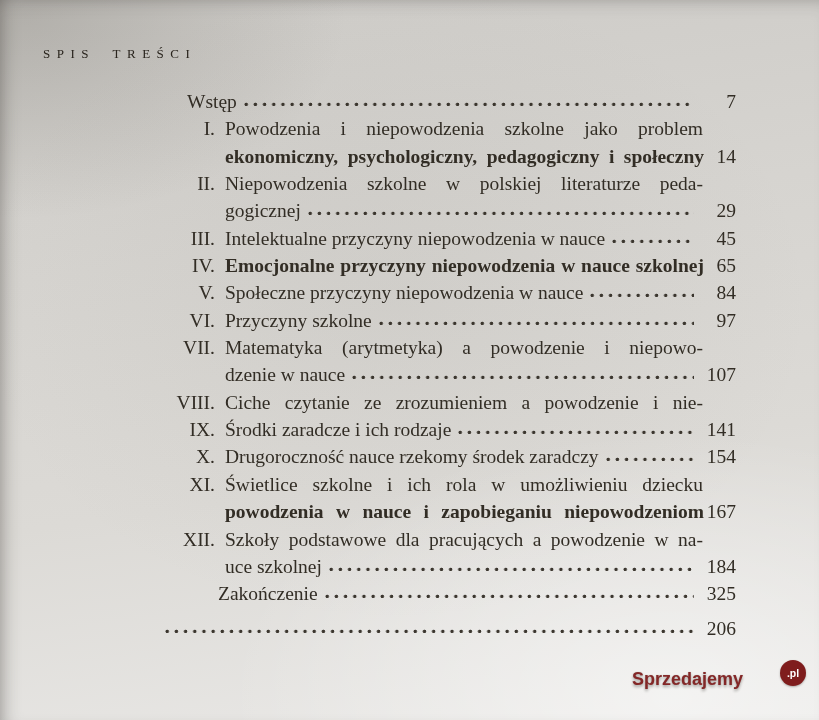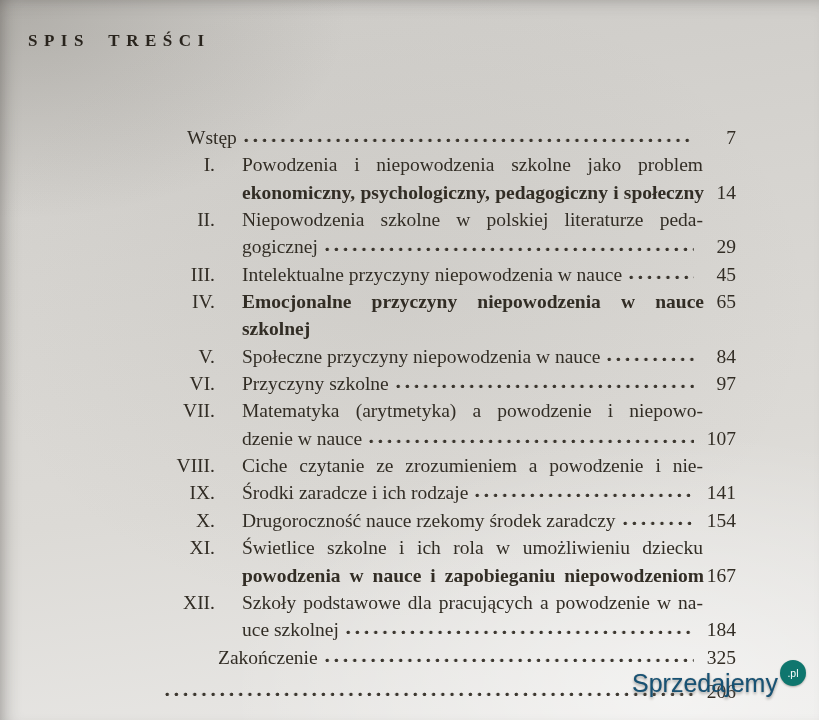--- a/index.html
+++ b/index.html
@@ -12,57 +12,57 @@
       radial-gradient(720px 430px at 82% 97%, rgba(255,255,255,0.5), rgba(255,255,255,0) 62%),
       radial-gradient(600px 460px at 48% 42%, rgba(118,114,106,0.08), rgba(118,114,106,0) 70%),
       linear-gradient(172deg, #cdcbc7 0%, #d6d4d0 34%, #dcdad6 64%, #eae9e7 100%);
   }
   body::after {
     content: ''; position: absolute; inset: 0; pointer-events: none;
     box-shadow: inset 16px 0 18px -14px rgba(55,52,47,0.42),
                 inset 0 14px 18px -14px rgba(55,52,47,0.28);
   }
   .header {
-    position: absolute; left: 28px; top: 31px; margin: 0;
-    font-size: 17px; font-weight: 700; letter-spacing: 6.5px; word-spacing: 8px;
+    position: absolute; left: 28px; top: 31px; margin: 15px;
+    font-size: 13px; font-weight: 400; letter-spacing: 6.5px; word-spacing: 8px;
     color: #29241d;
   }
   .toc {
     position: absolute; left: 158px; top: 88px; width: 578px;
     font-size: 19.5px; line-height: 27.35px; color: #322d25;
   }
   .entry { display: flex; }
   .entry .num { flex: 0 0 57px; text-align: right; }
-  .entry .ebody { flex: 1; margin-left: 27px; min-width: 0; }
-  .entry.intro .ebody { margin-left: 29px; margin-top: 36px; }
+  .entry .ebody { flex: 1; margin-left: 10px; min-width: 0; }
+  .entry.intro .ebody { margin-left: 29px; }
   .entry.sub   .ebody { margin-left: 60px; }
   .entry.root  .ebody { margin-left: 0; }
   .entry.root  { margin-top: 7px; }
   .jline { text-align: justify; text-align-last: justify; margin-right: 33px; }
   .lline { display: flex; align-items: baseline; }
   .ttext { white-space: nowrap; }
   .ttext.fill { flex: 1; text-align: justify; text-align-last: justify; white-space: normal; font-weight: bold; }
   .leader {
     flex: 1 1 auto; min-width: 14px; height: 5px; align-self: baseline;
     margin: 0 10px 0 7px; transform: translateY(-1px);
     background-image: radial-gradient(circle at 2.2px 2.4px, rgba(50,45,37,0.95) 1.35px, rgba(50,45,37,0) 2.1px);
     background-size: 9.2px 5px; background-repeat: repeat-x; background-position: left bottom;
   }
   .pagenum { flex: 0 0 32px; text-align: right; }
   .watermark { position: absolute; left: 632px; top: 669px; }
   .wm-text {
-    font-family: "Liberation Sans", sans-serif; font-weight: 400; font-size: 25px;
-    color: #0c4a6e; opacity: 0.95; letter-spacing: 0;
+    font-family: "Liberation Sans", sans-serif; font-weight: 700; font-size: 18px;
+    color: #7f1d1d; opacity: 0.95; letter-spacing: 0;
     text-shadow: 0 2px 3px rgba(118,116,112,0.65), 0 0 1px rgba(128,126,122,0.5);
   }
   .wm-badge {
     position: absolute; left: 148px; top: -9px;
     width: 26px; height: 26px; border-radius: 50%;
-    background: #0f766e; color: #ffffff;
-    font-family: "Liberation Sans", sans-serif; font-weight: 400; font-size: 10.5px;
+    background: #7f1d1d; color: #ffffff;
+    font-family: "Liberation Sans", sans-serif; font-weight: 700; font-size: 10.5px;
     display: flex; align-items: center; justify-content: center;
     box-shadow: 0 1px 2px rgba(95,88,85,0.45);
   }
 </style>
 </head>
 <body>
 
 <div class="page-root">
   <h1 class="header">SPIS TREŚCI</h1>
 

